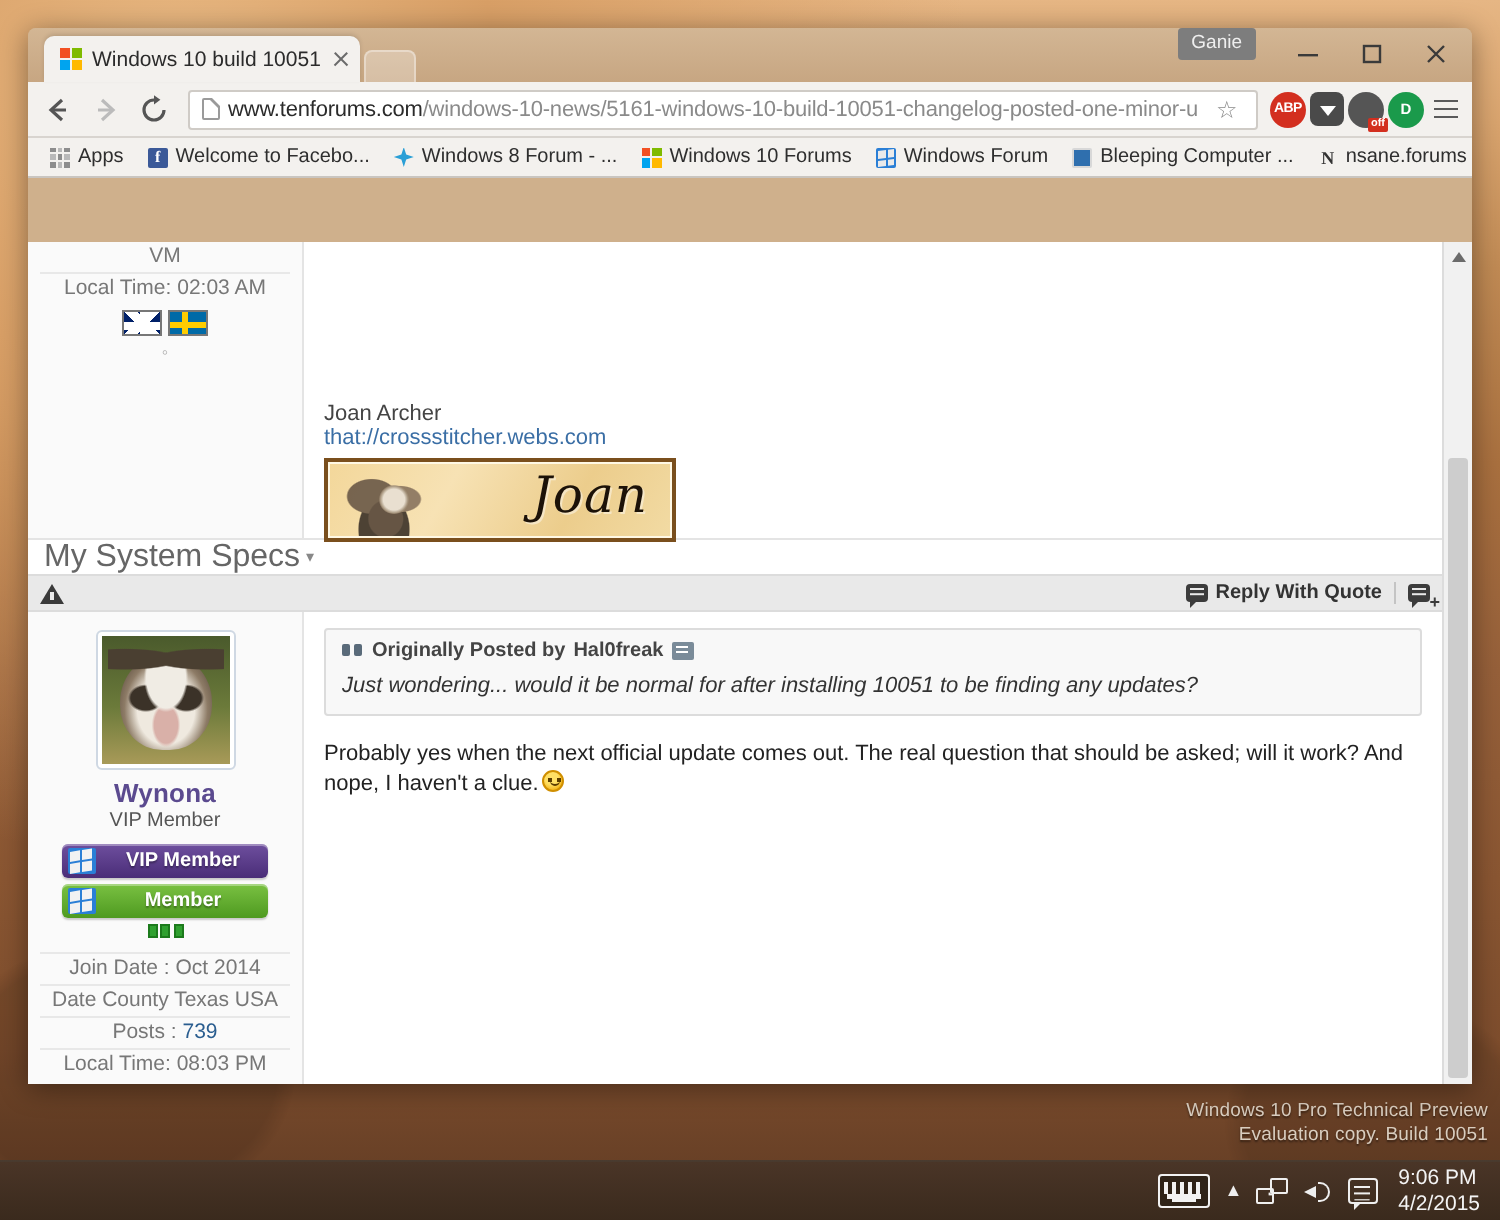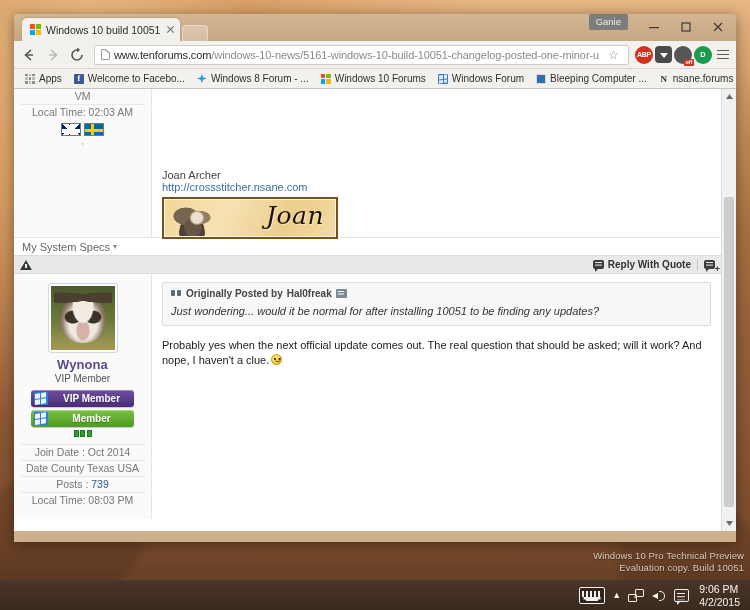--- a/index.html
+++ b/index.html
@@ -276,20 +276,21 @@
   }
   .ico-bc { width: 10px; height: 10px; background: #2f6fae; border: 1px solid #d8d8d8; border-radius: 1px; }
   .ico-n { width: 10px; height: 10px; color: #333; font-size: 9px; font-weight: bold; line-height: 10px;
            font-family: "Liberation Serif", serif; text-align: center; }
   #bm-sep { width: 1px; height: 13px; background: #c9c5c0; margin: 0 3px; }
 
   
   #viewport {
     position: relative; height: 442px; background: #fff; overflow: hidden;
     display: flex;
+    margin-top: 32px;
   }
   #page { flex: 1; position: relative; background: #fff; overflow: hidden; }
   #scrollbar {
     width: 15px; background: #f1f1f1; border-left: 1px solid #dcdcdc; position: relative;
   }
   .sb-arrow {
     height: 15px; display: flex; align-items: center; justify-content: center; color: #6b6b6b;
   }
   .sb-arrow svg { display: block; }
   #sb-thumb {
@@ -371,21 +372,21 @@
     font-family: "DejaVu Serif", serif; font-style: italic; font-size: 25px;
     color: #1c1208; letter-spacing: .5px;
     text-shadow: 1px 1px 0 rgba(255,255,255,.45);
   }
 
   
   #specs-row {
     border-top: 1px solid #e4e4e4; background: #fff; height: 18px;
     display: flex; align-items: center; padding-left: 8px;
   }
-  #specs-link { font-size: 11px; color: #666; }
+  #specs-link { font-size: 16px; color: #666; }
   #specs-caret { color: #888; font-size: 8px; margin-left: 3px; }
 
   #action-row {
     height: 19px; background: #e9e9e9; border-top: 1px solid #dcdcdc; border-bottom: 1px solid #dcdcdc;
     display: flex; align-items: center; padding: 0 6px;
   }
   #warn-ico { width: 12px; height: 11px; position: relative; }
   #warn-ico::before {
     content: ""; position: absolute; left: 0; bottom: 0;
     border-left: 6px solid transparent; border-right: 6px solid transparent; border-bottom: 10px solid #3a3a3a;
@@ -670,21 +671,21 @@
           <div class="meta-line">Local Time: 02:03 AM</div>
           <div class="flags">
             <span class="flag flag-uk"></span>
             <span class="flag flag-se"></span>
           </div>
           <div id="dot-sep">◦</div>
         </div>
         <div class="post-body">
           <div style="height:72px"></div>
           <div class="sig-name">Joan Archer</div>
-          <div class="sig-link">http://crossstitcher.nsane.com</div>
+          <div class="sig-link">that://crossstitcher.webs.com</div>
           <div id="sig-banner">
             <div id="sig-cat"></div>
             <div id="sig-word">Joan</div>
           </div>
         </div>
       </div>
 
       <div id="specs-row">
         <span id="specs-link">My System Specs</span>
         <span id="specs-caret">▾</span>

